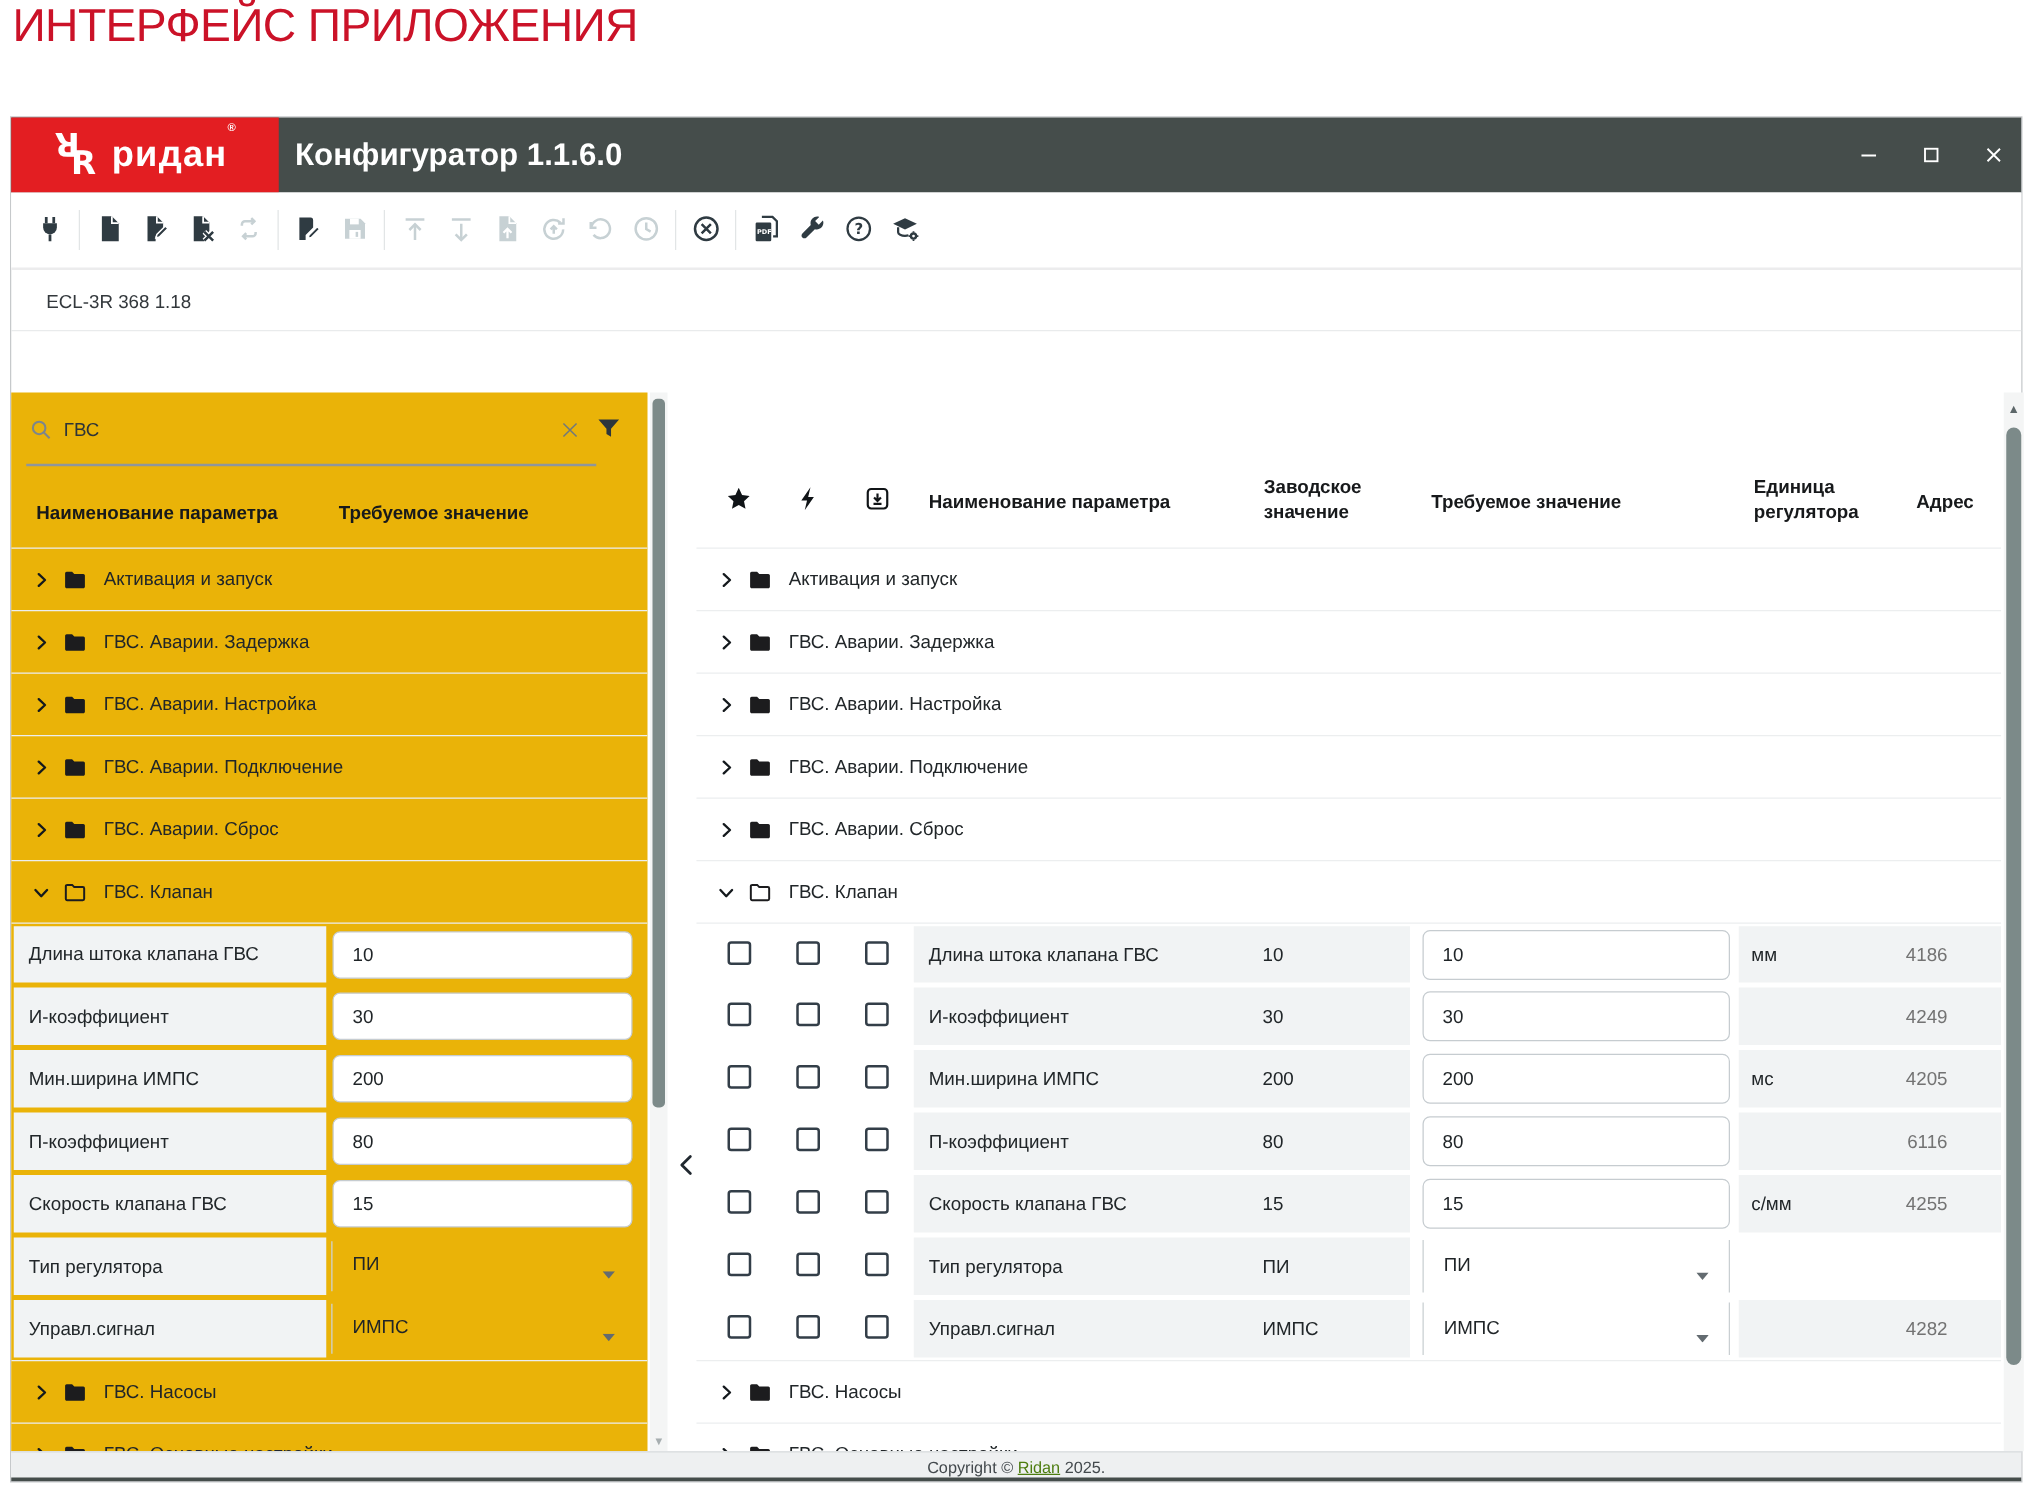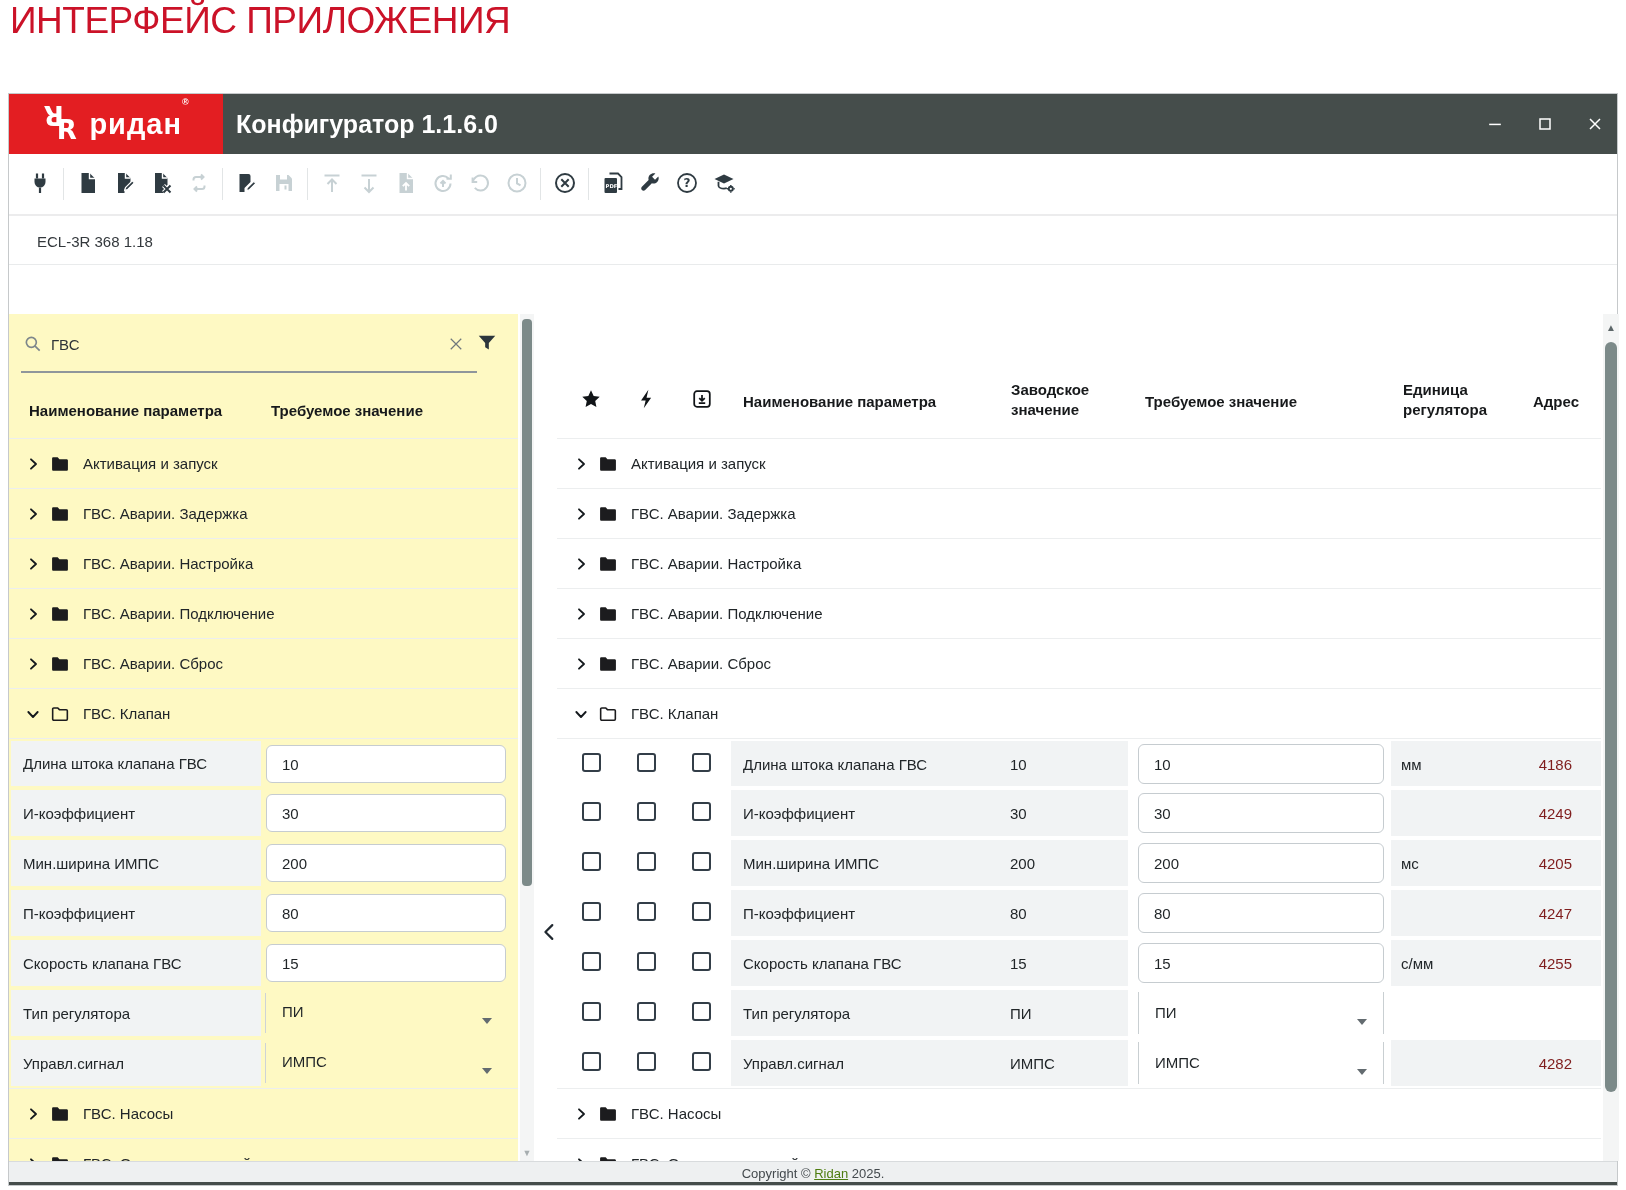--- a/index.html
+++ b/index.html
@@ -45,21 +45,21 @@
     font-weight:bold; color:#3b4347; cursor:pointer; padding:0 2px;
     display:flex; align-items:center; font-family:inherit; }
   .tab.active { color:var(--tab-active); }
   .tab.active::after { content:""; position:absolute; left:-16px; right:-16px; bottom:0; height:3px;
     background:var(--tab-active); }
   .tab.disabled { color:#c7ced2; cursor:default; }
 
   
   .main { position:absolute; left:0; top:220px; right:0; height:847px; }
 
-  .left-panel { position:absolute; left:0; top:0; width:509px; height:847px; overflow:hidden; background:#fef9c3; }
+  .left-panel { position:absolute; left:0; top:0; width:509px; height:847px; overflow:hidden; background:#eab308; }
   .search-row { position:relative; height:63px; }
   .search-icon { position:absolute; left:14px; top:20px; width:20px; height:20px; color:#7d868b; }
   .search-input { position:absolute; left:42px; top:13px; width:380px; height:34px; border:none; outline:none;
     font-size:15px; color:#2e3438; font-family:inherit; background:transparent; }
   .search-clear { position:absolute; left:437px; top:21px; width:20px; height:20px; border:none; background:none;
     color:#6f787d; cursor:pointer; }
   .search-clear svg { width:18px; height:18px; }
   .filter-btn { position:absolute; left:466px; top:18px; width:24px; height:24px; border:none; background:none;
     color:#2c363c; cursor:pointer; }
   .filter-btn svg { width:22px; height:22px; }
@@ -117,21 +117,21 @@
 
   .cb { position:absolute; top:14px; width:19px; height:19px; border:2px solid #333e48; border-radius:3px;
     background:#fff; cursor:pointer; }
   .cb1 { left:25px; } .cb2 { left:80px; } .cb3 { left:135px; }
   .tg { position:absolute; top:2px; bottom:2px; background:var(--cell-gray); }
   .tg1 { left:174px; width:397px; }
   .tg2 { left:834px; width:210px; }
   .tg .p-name { position:absolute; left:12px; top:15px; }
   .p-factory { position:absolute; left:279px; top:15px; font-size:15px; color:#212629; }
   .p-unit { position:absolute; left:10px; top:15px; font-size:15px; color:#212629; }
-  .p-address { position:absolute; right:29px; top:15px; font-size:15px; color:#7f1d1d; }
+  .p-address { position:absolute; right:43px; top:15px; font-size:15px; color:#737373; }
   .t-req { position:absolute; left:581px; top:0; width:246px; bottom:0; }
   .t-req .val-input { left:0; top:5px; width:246px; height:40px; }
   .t-req .val-select { left:0; top:4px; width:246px; height:42px;
     border-left:1px solid #c9cfd2; border-right:1px solid #c9cfd2; }
   .t-req .val-select .sel-text { top:12px; }
   .t-req .val-select .caret { top:19px; right:16px; }
 
   
   .right-scrollbar { position:absolute; left:1594px; top:0; width:16px; height:847px; background:#f4f5f5; }
   .sb-arrow-up { position:absolute; left:0; right:0; top:8px; text-align:center; font-size:10px; color:#5d6769; }
@@ -686,21 +686,21 @@
     <span class="cb cb3"></span>
     <div class="tg tg1">
       <span class="p-name">П-коэффициент</span>
       <span class="p-factory">80</span>
     </div>
     <div class="t-req">
                 <input class="val-input" value="80" style="">
               </div>
     <div class="tg tg2">
       <span class="p-unit"></span>
-      <span class="p-address">4247</span>
+      <span class="p-address">6116</span>
     </div>
   </div>
             <div class="row p-row">
     <span class="cb cb1"></span>
     <span class="cb cb2"></span>
     <span class="cb cb3"></span>
     <div class="tg tg1">
       <span class="p-name">Скорость клапана ГВС</span>
       <span class="p-factory">15</span>
     </div>

